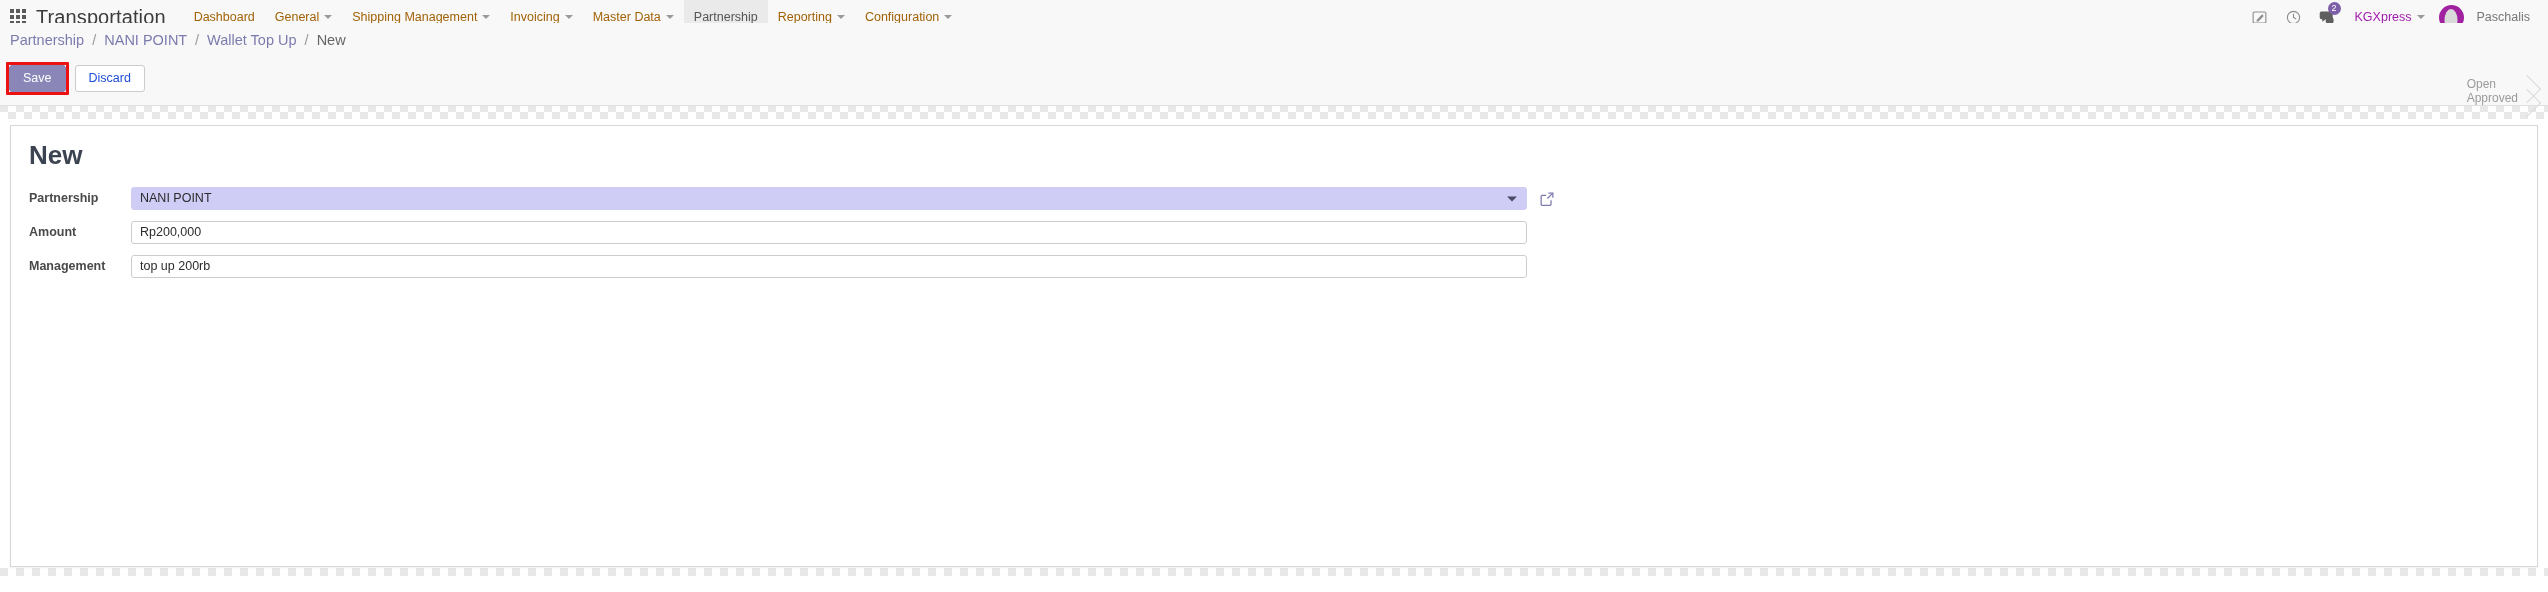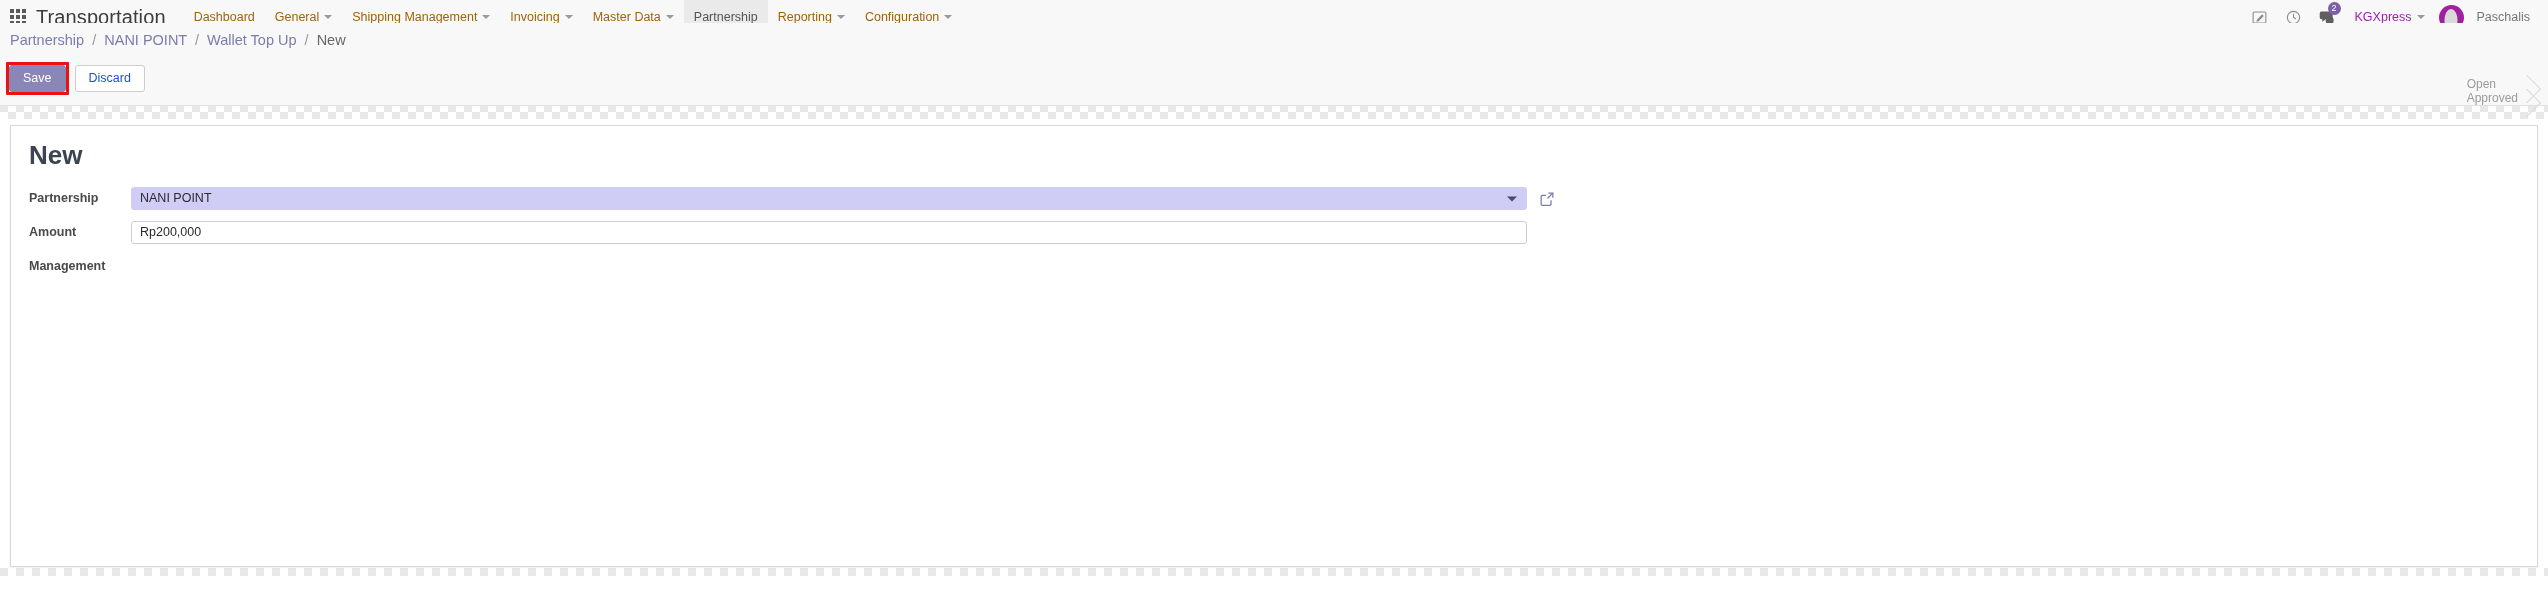--- a/index.html
+++ b/index.html
@@ -462,18 +462,23 @@
         <div class="field-label">Amount</div>
         <div class="field-ctrl">
           <div class="input">
             <span>Rp200,000</span>
           </div>
         </div>
       </div>
 
       <div class="field-row">
         <div class="field-label">Management</div>
+        <div class="field-ctrl">
+          <div class="input">
+            <span>top up 200rb</span>
+          </div>
+        </div>
       </div>
 
     </div>
   </div>
 
 </div>
 
 </body></html>

